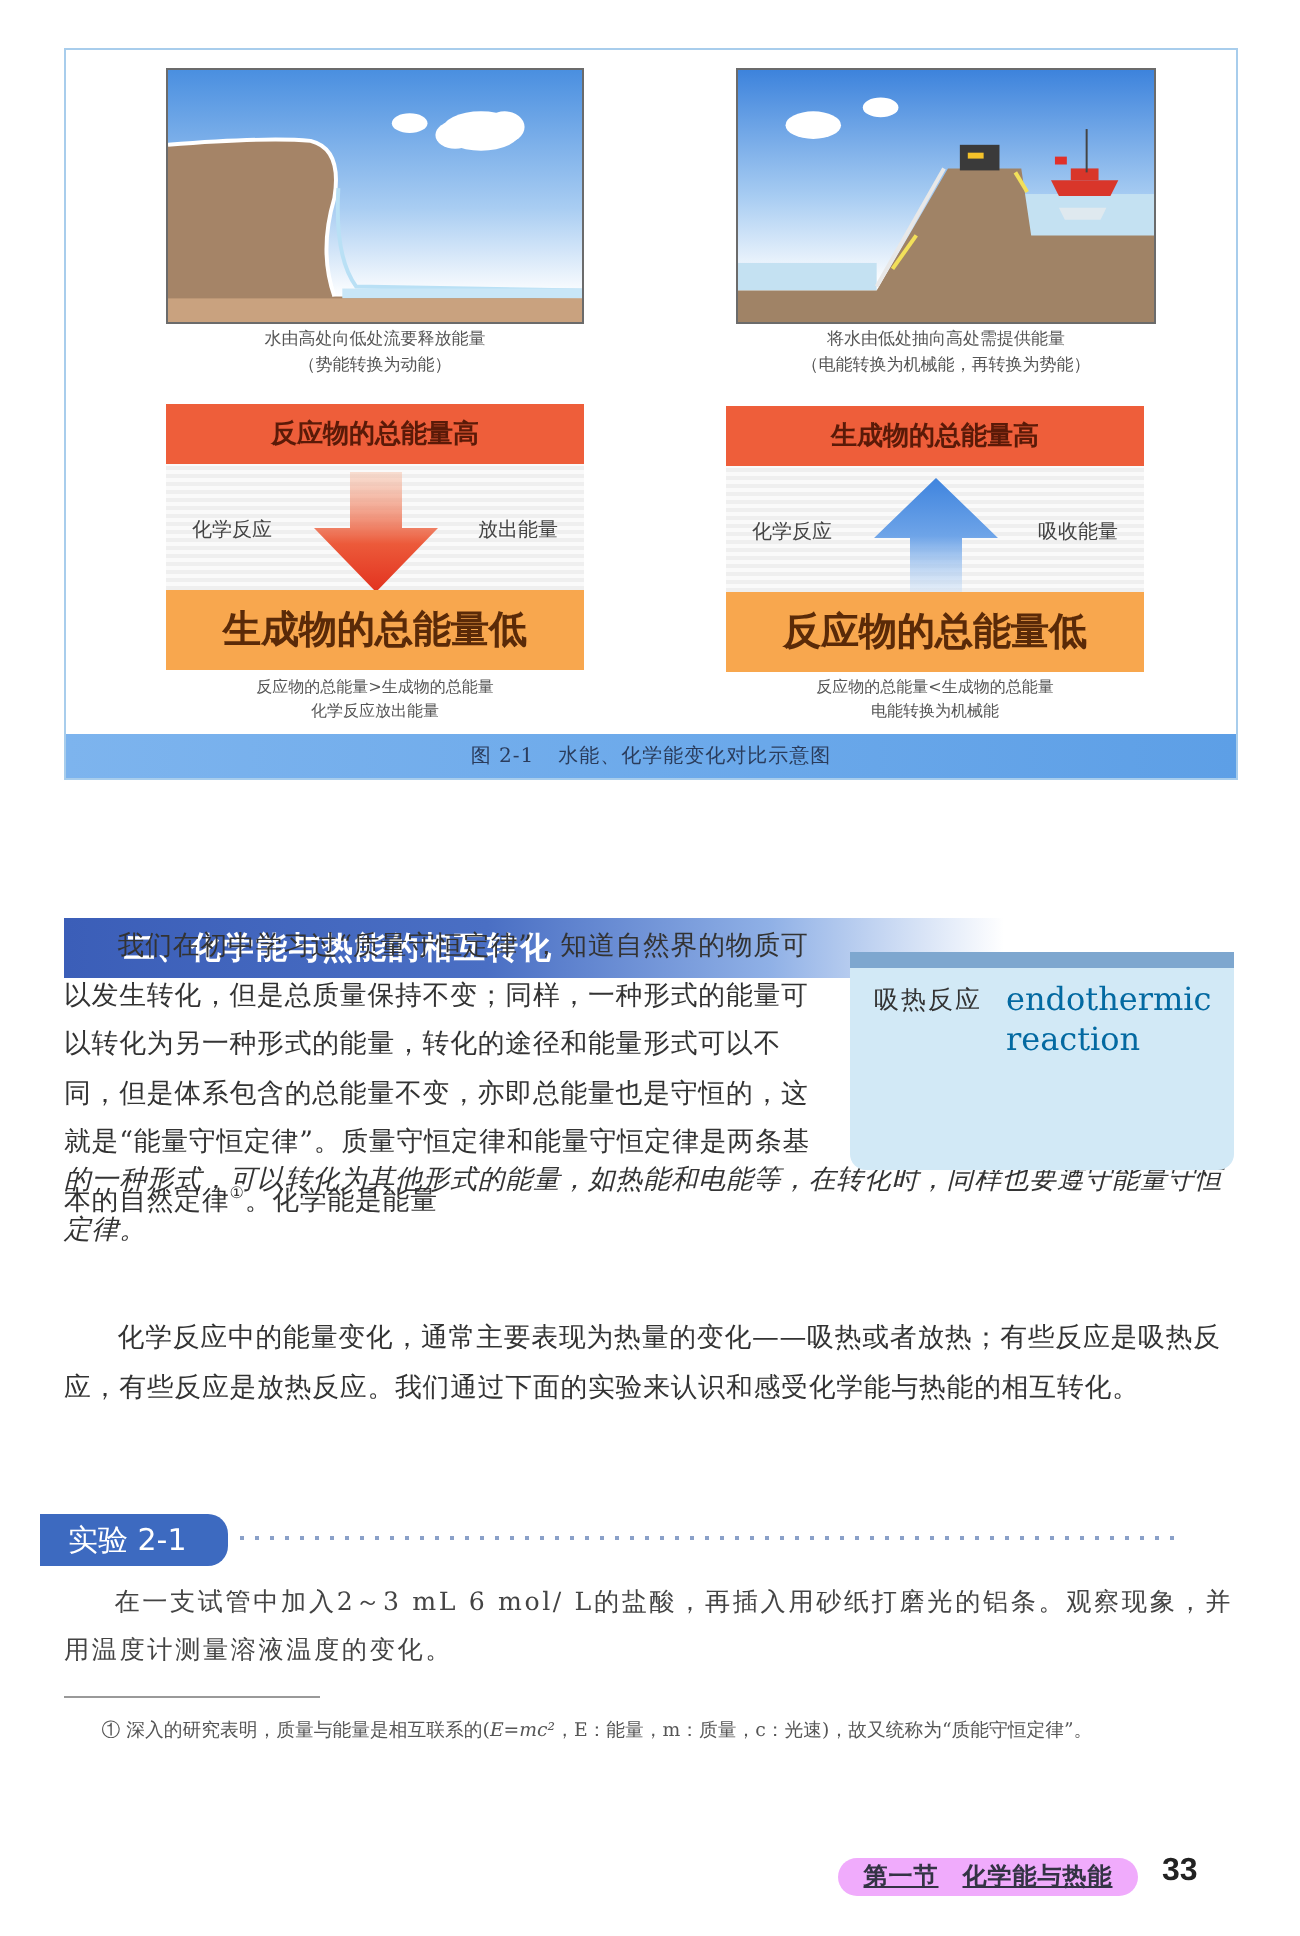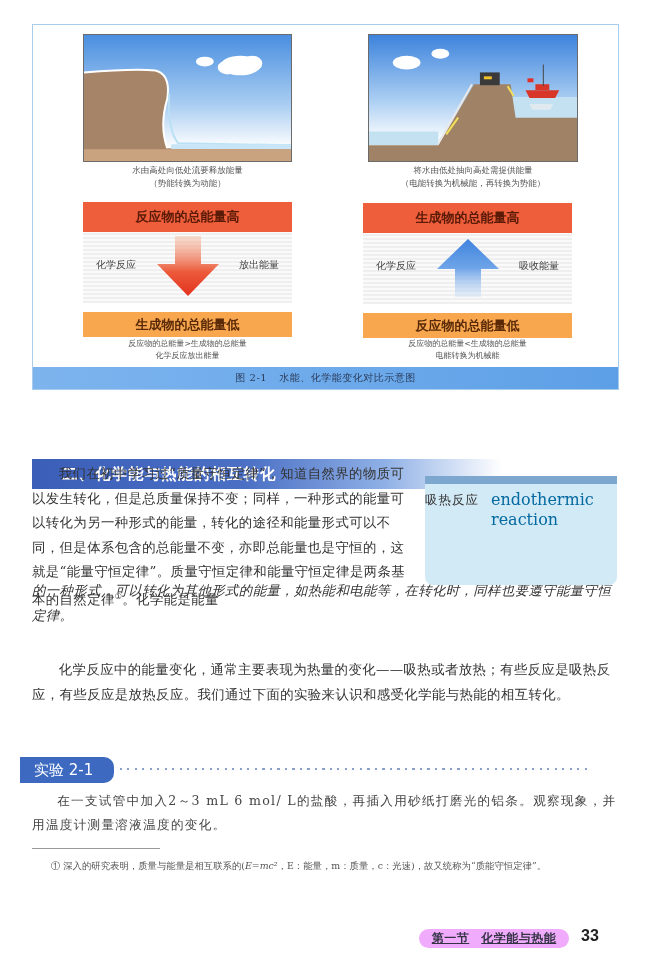--- a/index.html
+++ b/index.html
@@ -35,23 +35,23 @@
   .energy-top {
     position: absolute; left: 0; right: 0; top: 0; height: 30px;
     background: #ee5e3a; display: flex; align-items: center; justify-content: center;
     font-family: "DejaVu Sans", sans-serif; font-size: 13px; font-weight: bold; color: #5a1a08;
   }
   .energy-middle {
     position: absolute; left: 0; right: 0; top: 30px; height: 71px;
     background: repeating-linear-gradient(0deg, #efefef 0px, #efefef 2px, #fafafa 2px, #fafafa 4px);
   }
   .energy-bottom {
-    position: absolute; left: 0; right: 0; top: 110px; height: 25px;
+    position: absolute; left: 0; right: 0; top: 93px; height: 40px;
     background: #f8a74e; display: flex; align-items: center; justify-content: center;
-    font-family: "DejaVu Sans", sans-serif; font-size: 13px; font-weight: bold; color: #5a2a08;
+    font-family: "DejaVu Sans", sans-serif; font-size: 19px; font-weight: bold; color: #5a2a08;
   }
   .energy-label-l, .energy-label-r {
     position: absolute; top: 26px; font-family: "DejaVu Sans", sans-serif; font-size: 10px; color: #444;
   }
   .energy-label-l { left: 13px; }
   .energy-label-r { right: 13px; }
   .energy-arrow { position: absolute; left: 70px; top: 4px; width: 70px; height: 62px; }
   .energy-caption {
     position: absolute; width: 209px; font-size: 8px; color: #555; text-align: center; line-height: 12px;
   }
@@ -72,21 +72,21 @@
   .para1-wide { top: 579px; width: 587px; font-style: italic; }
   .para2 { top: 658px; width: 587px; }
   .indent { text-indent: 2em; }
   .sup { font-size: 8px; vertical-align: super; }
 
   .vocab-box {
     position: absolute; left: 425px; top: 476px; width: 192px; height: 109px;
     background: #d2e9f6; border-radius: 0 0 8px 8px; overflow: hidden;
   }
   .vocab-topbar { height: 8px; background: #7ea7cf; }
-  .vocab-row { display: flex; margin-top: 6px; }
+  .vocab-row { display: flex; padding-left: 12px; margin-top: 6px; }
   .vocab-row + .vocab-row { margin-top: 2px; }
   .vocab-zh { font-size: 12.5px; color: #333; width: 66px; line-height: 20px; letter-spacing: 1px; }
   .vocab-en { font-size: 16px; color: #0369a1; line-height: 20px; width: 100px; }
 
   .experiment-badge {
     position: absolute; left: 20px; top: 757px; width: 94px; height: 26px;
     background: #3d6ac0; border-radius: 0 10px 10px 0;
     display: flex; align-items: center; padding-left: 14px;
     font-family: "DejaVu Sans", sans-serif; font-weight: normal; font-size: 15px; color: #fff;
   }

